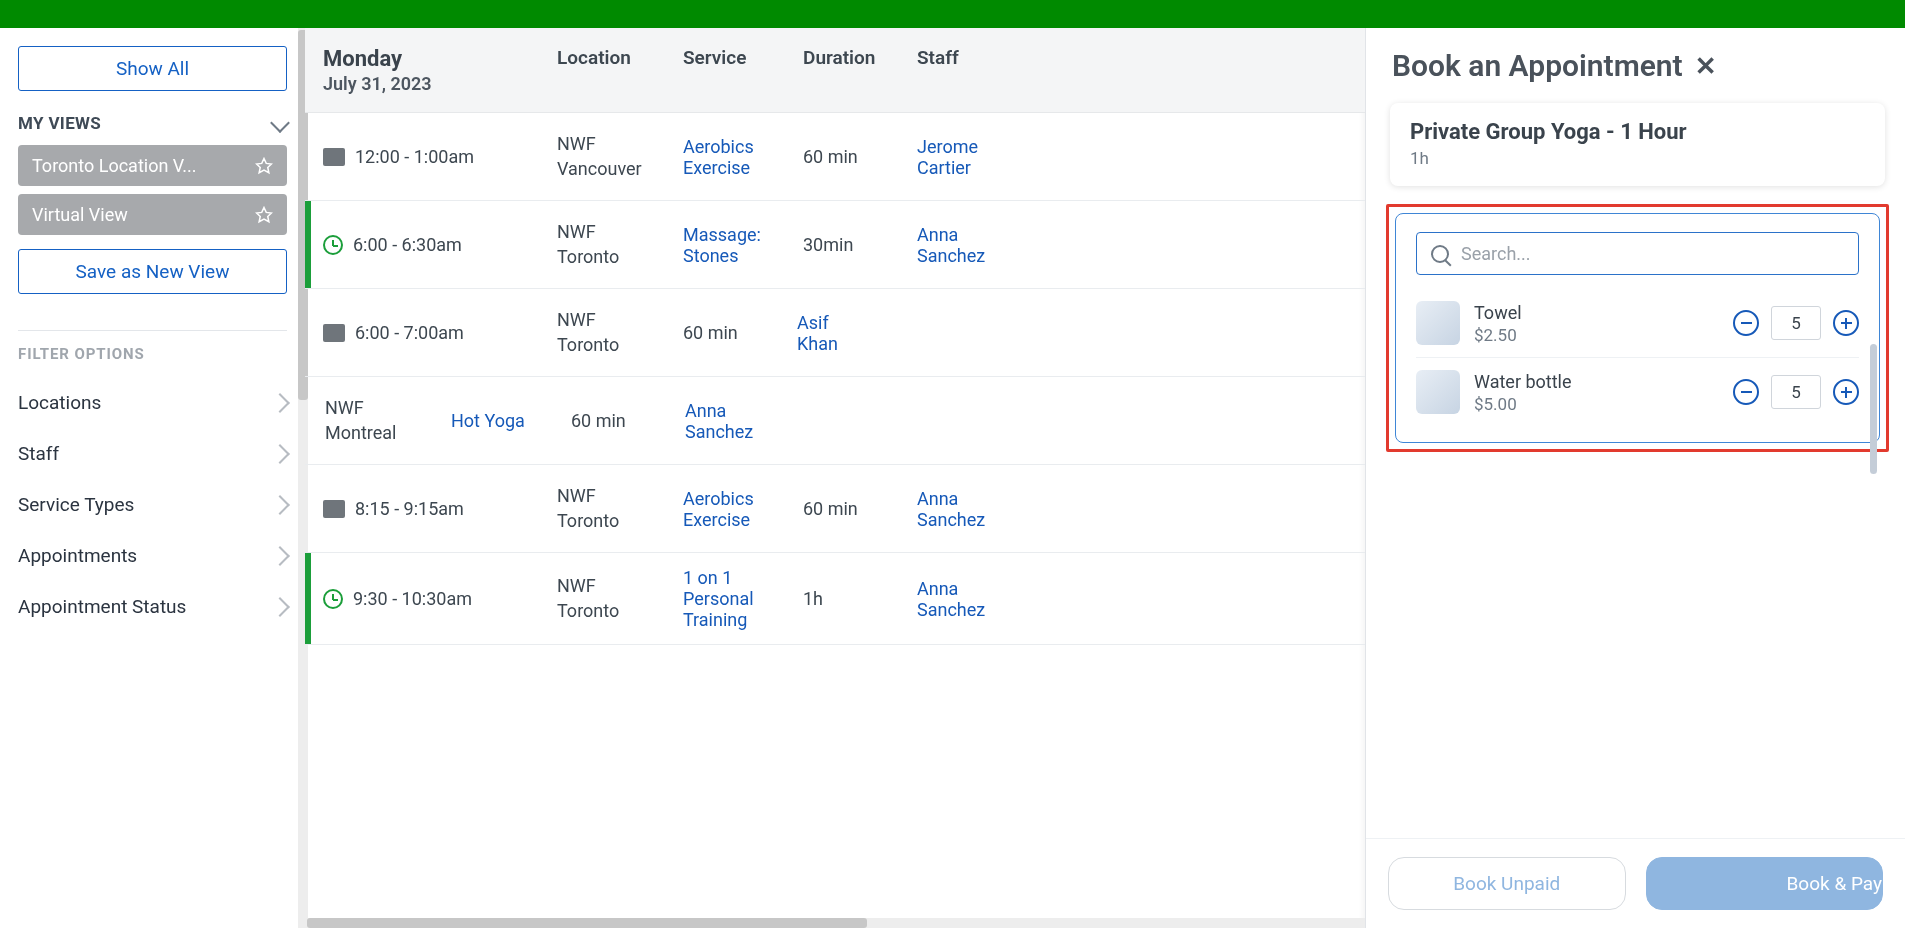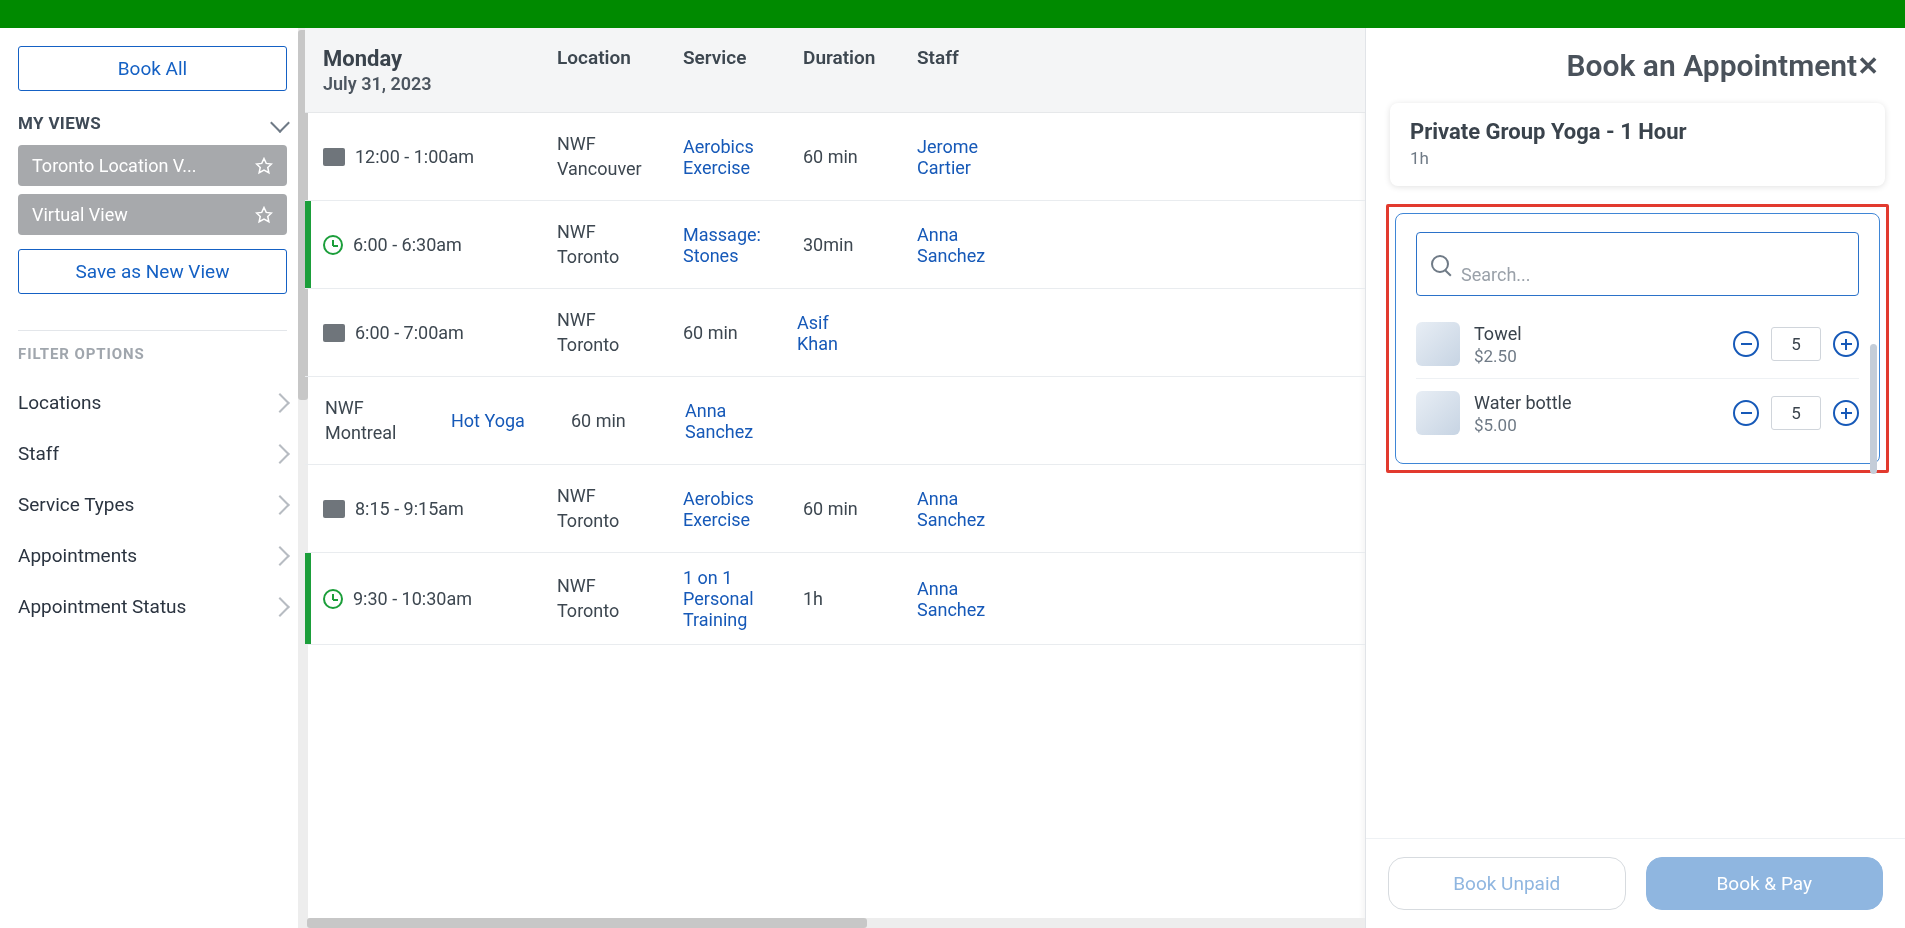--- a/index.html
+++ b/index.html
@@ -75,40 +75,40 @@
   .row .cell.stf  { width: 100px; }
   .row a { color: #1659b8; text-decoration: none; }
 
   .icon-box { width: 22px; height: 18px; background: #6f757b; border-radius: 2px; display: inline-block; flex-shrink: 0; }
   .icon-clock { width: 20px; height: 20px; border: 2px solid #1b9e3a; border-radius: 50%; position: relative; display: inline-block; flex-shrink: 0; }
   .icon-clock::before { content: ""; position: absolute; left: 50%; top: 3px; width: 2px; height: 6px; background: #1b9e3a; transform: translateX(-50%); }
   .icon-clock::after { content: ""; position: absolute; left: 50%; top: 50%; width: 5px; height: 2px; background: #1b9e3a; }
 
   
   .panel { width: 540px; border-left: 1px solid #e1e4e8; display: flex; flex-direction: column; background: #fff; box-shadow: -2px 0 6px rgba(0,0,0,.05); }
-  .panel-header { display: flex; justify-content: flex-end; align-items: center; padding: 20px 26px 10px 26px; }
+  .panel-header { display: flex; justify-content: flex-start; align-items: center; padding: 20px 26px 10px 26px; gap: 12px; }
   .panel-header h1 { font-size: 30px; color: #4a525b; font-weight: 600; }
   .close-x { font-size: 26px; color: #4a525b; font-weight: 700; cursor: pointer; }
 
   .panel-body { flex: 1; padding: 4px 16px 0 20px; overflow: hidden; position: relative; }
 
   .summary-card { background: #fff; border-radius: 8px; box-shadow: 0 1px 6px rgba(0,0,0,.12); padding: 16px 20px 18px 20px; margin: 6px 4px 18px 4px; }
   .summary-card .ttl { font-size: 22px; color: #3a434c; font-weight: 700; }
   .summary-card .sub { font-size: 17px; color: #6f7a86; margin-top: 4px; }
 
   .addons-wrap { border: 3px solid #e23a2e; padding: 6px; border-radius: 2px; }
   .addons-card { border: 1.5px solid #3f86d6; border-radius: 8px; padding: 18px 20px 16px 20px; background: #fff; position: relative; }
   .addons-card-scroll { position: absolute; right: 2px; top: 130px; bottom: 24px; width: 7px; }
   .addons-card-scroll .thumb { position: absolute; top: 0; width: 100%; height: 130px; background: #c4cdd8; border-radius: 4px; }
 
   .addons-head { display: flex; justify-content: space-between; align-items: center; margin-bottom: 14px; }
   .addons-head .lbl { font-size: 18px; color: #4a525b; font-weight: 700; letter-spacing: .02em; }
 
   .search-box { display: flex; align-items: center; gap: 12px; border: 1.5px solid #2b72c9; border-radius: 4px; padding: 10px 14px; margin-bottom: 14px; }
-  .search-box input { border: none; outline: none; font-size: 18px; color: #4a525b; flex: 1; background: transparent; margin-top: 21px; }
+  .search-box input { border: none; outline: none; font-size: 18px; color: #4a525b; flex: 1; background: transparent; }
   .search-box input::placeholder { color: #9aa1a9; }
   .mag { width: 18px; height: 18px; border: 2px solid #6f7a86; border-radius: 50%; position: relative; }
   .mag::after { content: ""; position: absolute; width: 8px; height: 2px; background: #6f7a86; bottom: -3px; right: -5px; transform: rotate(45deg); }
 
   .addon-row { display: flex; align-items: center; padding: 12px 0; border-bottom: 1px solid #eef1f4; gap: 14px; }
   .addon-row:last-child { border-bottom: none; }
   .thumb-img { width: 44px; height: 44px; border-radius: 6px; background: linear-gradient(135deg,#e8eef5,#c7d4e3); flex-shrink: 0; }
   .addon-info { flex: 1; min-width: 0; }
   .addon-info .name { font-size: 18px; color: #3a434c; }
   .addon-info .price { font-size: 17px; color: #6f7a86; margin-top: 2px; }
@@ -116,35 +116,35 @@
   .qty { display: flex; align-items: center; gap: 12px; }
   .qbtn { width: 26px; height: 26px; border: 2.2px solid #1659b8; border-radius: 50%; display: flex; align-items: center; justify-content: center; color: #1659b8; cursor: pointer; position: relative; }
   .qbtn.minus::before { content: ""; width: 11px; height: 2.2px; background: #1659b8; }
   .qbtn.plus::before { content: ""; position: absolute; width: 11px; height: 2.2px; background: #1659b8; }
   .qbtn.plus::after  { content: ""; position: absolute; width: 2.2px; height: 11px; background: #1659b8; }
   .qty input { width: 50px; height: 34px; text-align: center; border: 1px solid #d0d5db; border-radius: 3px; font-size: 17px; color: #3a434c; }
 
   .panel-footer { display: flex; gap: 20px; padding: 18px 22px; border-top: 1px solid #eef1f4; }
   .foot-btn { flex: 1; padding: 14px 0; font-size: 19px; text-align: center; border-radius: 16px; cursor: pointer; }
   .foot-btn.ghost { background: #fff; border: 1px solid #d7dbdf; color: #8fb6e0; }
-  .foot-btn.primary { background: #8fb6e0; color: #fff; border: 1px solid #8fb6e0; }
+  .foot-btn.primary { background: #8fb6e0; color: #fff; border: 1px solid #8fb6e0; text-align: right; }
 </style>
 </head>
 <body>
 
 <div class="green-bar"></div>
 
 <div class="app">
 
   <div class="sidebar-scroll">
       <div class="thumb"></div>
     </div>
 
   <aside class="sidebar">
-    <button class="btn-outline">Book All</button>
+    <button class="btn-outline">Show All</button>
 
     <div class="section-header">
       <span>MY VIEWS</span>
       <span class="chev"></span>
     </div>
 
     <div class="view-chip">
       <span class="label">Toronto Location V...</span>
       <svg class="star" viewBox="0 0 24 24" fill="none" stroke="currentColor" stroke-width="2">
           <polygon points="12 2 15 8.5 22 9.3 17 14 18.5 21 12 17.5 5.5 21 7 14 2 9.3 9 8.5 12 2"></polygon>

